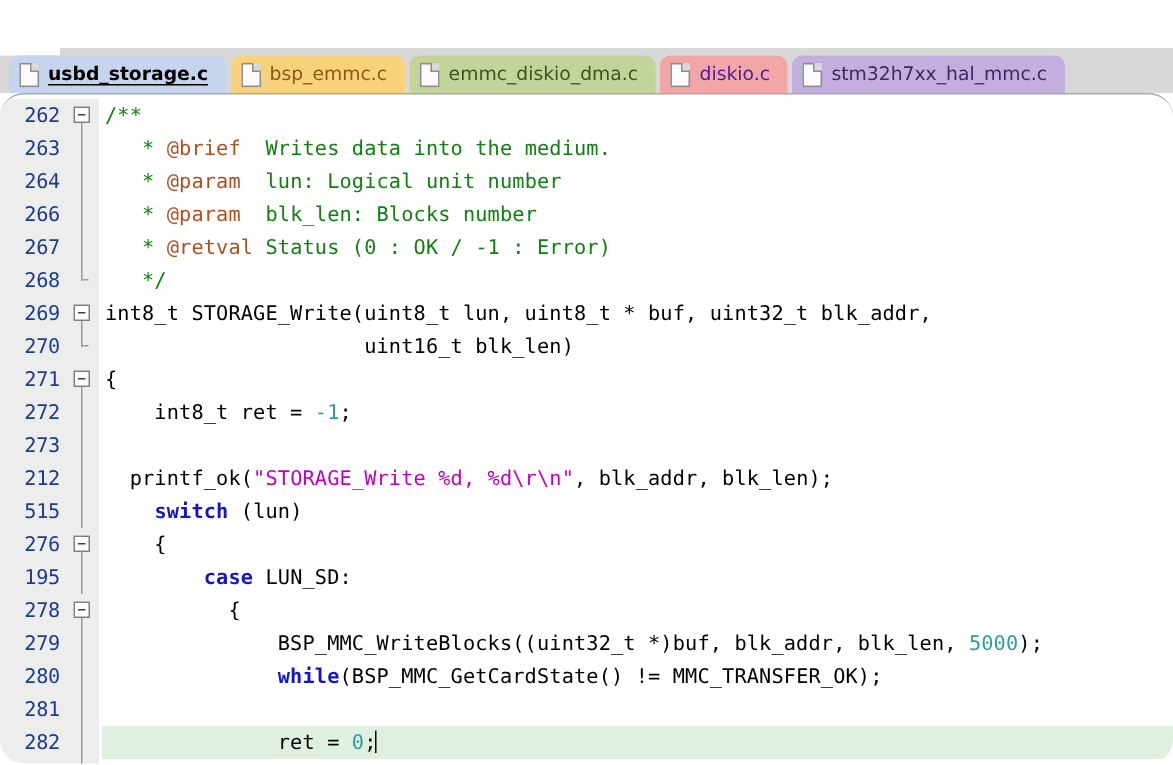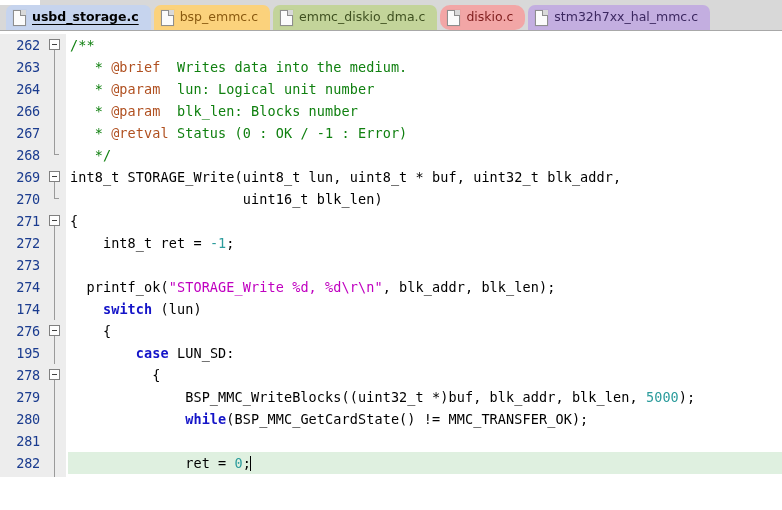--- a/index.html
+++ b/index.html
@@ -9,20 +9,21 @@
     overflow: hidden;
     background: #ffffff;
     font-family: "DejaVu Sans Mono", monospace;
   }
   #app {
     width: 782px; height: 477px;
     position: relative;
     background: #ffffff;
     display: flex;
     flex-direction: column;
+    margin-top: 32px;
   }
 
   
   .tabbar {
     height: 30px;
     background: #d8d8d8;
     position: relative;
     flex: 0 0 30px;
     display: flex;
     align-items: flex-end;
@@ -76,20 +77,21 @@
     border-bottom: 1px solid #8e8e8e;
   }
 
   
   .editor {
     flex: 1 1 auto;
     position: relative;
     background: #ffffff;
     overflow: hidden;
     border-top: 1px solid #a8a8a8;
+    border-radius: 16px;
   }
   .editor-inner {
     position: relative;
     padding-top: 3px;
   }
   .code-row {
     display: flex;
     height: 22px;
     align-items: stretch;
     font-size: 13.5px;
@@ -195,21 +197,21 @@
         <span class="tab-label">usbd_storage.c</span>
       </div>
       <div class="tab" style="background: rgb(251, 210, 124); color: rgb(138, 90, 16); justify-content: center;">
         <span class="doc-icon"></span>
         <span class="tab-label">bsp_emmc.c</span>
       </div>
       <div class="tab" style="background: rgb(195, 212, 154); color: rgb(63, 80, 32);">
         <span class="doc-icon"></span>
         <span class="tab-label">emmc_diskio_dma.c</span>
       </div>
-      <div class="tab" style="background: rgb(242, 166, 166); color: #7f1d1d; border-radius: 10px;">
+      <div class="tab" style="background: rgb(242, 166, 166); color: #4c1d95;">
         <span class="doc-icon"></span>
         <span class="tab-label">diskio.c</span>
       </div>
       <div class="tab" style="background: rgb(195, 174, 224); color: rgb(60, 40, 96);">
         <span class="doc-icon"></span>
         <span class="tab-label">stm32h7xx_hal_mmc.c</span>
       </div>
     </div>
 
   <div class="editor">
@@ -299,29 +301,29 @@
         </div>
         <div class="code-row">
           <div class="ln">273</div>
           <div class="fold">
             <span class="fold-line"></span>
           </div>
           <div class="gutter-edge"></div>
           <div class="code-cell"><span class="t-plain"></span></div>
         </div>
         <div class="code-row">
-          <div class="ln">274</div>
+          <div class="ln">212</div>
           <div class="fold">
             <span class="fold-line"></span>
           </div>
           <div class="gutter-edge"></div>
           <div class="code-cell"><span class="t-plain">  printf_ok(</span><span class="t-str">"STORAGE_Write %d, %d\r\n"</span><span class="t-plain">, blk_addr, blk_len);</span></div>
         </div>
         <div class="code-row">
-          <div class="ln">174</div>
+          <div class="ln">515</div>
           <div class="fold">
             <span class="fold-line"></span>
           </div>
           <div class="gutter-edge"></div>
           <div class="code-cell"><span class="t-plain">    </span><span class="t-kw">switch</span><span class="t-plain"> (lun)</span></div>
         </div>
         <div class="code-row">
           <div class="ln">276</div>
           <div class="fold">
             <span class="fold-box"></span>

